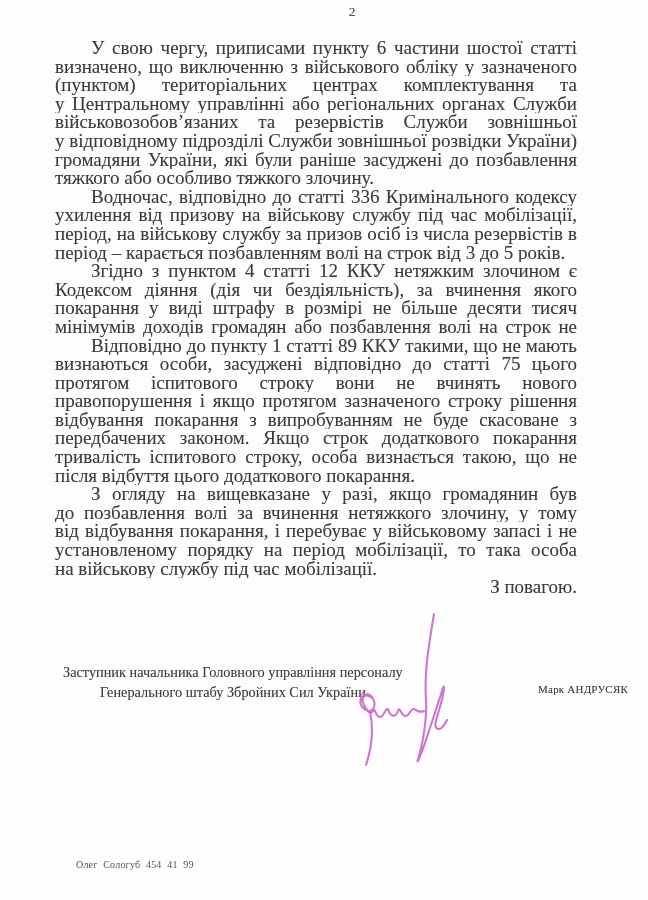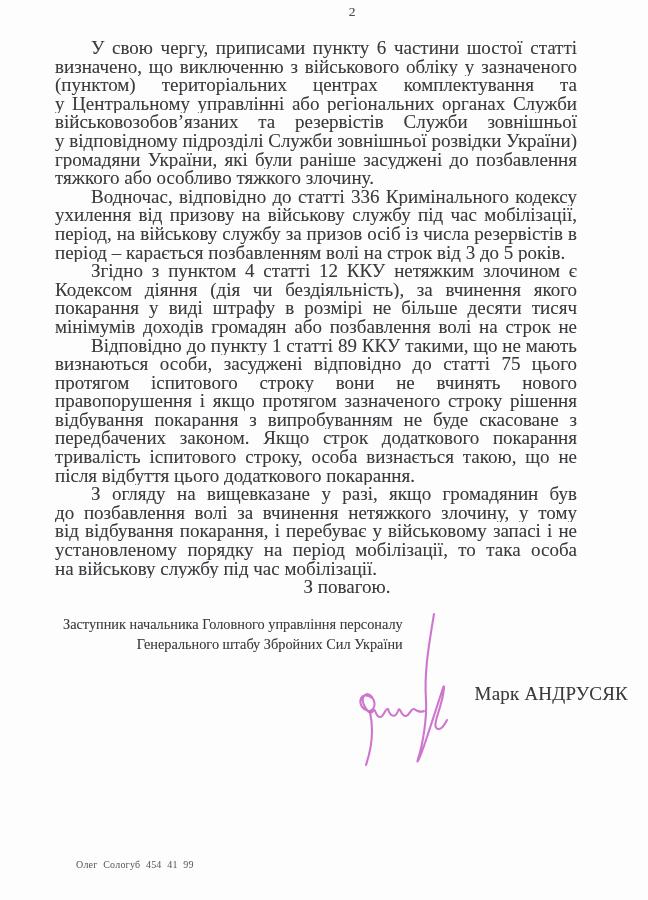--- a/index.html
+++ b/index.html
@@ -18,28 +18,28 @@
     position:absolute; left:55px; top:39px; width:522px;
     font-size:19px; line-height:18.6px;
   }
   .para { margin:0; padding:0; }
   .line {
     height:18.6px; overflow:hidden;
     text-align:justify; text-align-last:justify; -moz-text-align-last:justify;
   }
   .line.fl { text-indent:36px; }
   .line.ll { text-align-last:left;font-family:Liberation Serif, serif; -moz-text-align-last:left; }
-  .closing { height:18.6px; text-indent:62px; text-align:center; }
+  .closing { height:18.6px; text-indent:62px; text-align:right; }
   .signer-title {
-    position:absolute; left:63px; top:615px;
-    font-size:14.3px; line-height:19.5px; text-align:right;
+    position:absolute; left:63px; top:663px;
+    font-size:14.3px; line-height:19.5px; text-align:center;
   }
   .signer-name {
     position:absolute; top:683px; right:20px;
-    font-size:19px; letter-spacing:0.2px; color:#3b3b3f;
+    font-size:11px; letter-spacing:0.2px; color:#3b3b3f;
   }
   .signature-svg { position:absolute; left:348px; top:612px; }
   .footer-contact {
     position:absolute; left:76px; top:859px;
     font-size:10px; color:#55555b; word-spacing:3px; letter-spacing:0.2px;
     text-shadow:none;
   }
 </style>
 </head>
 <body>

